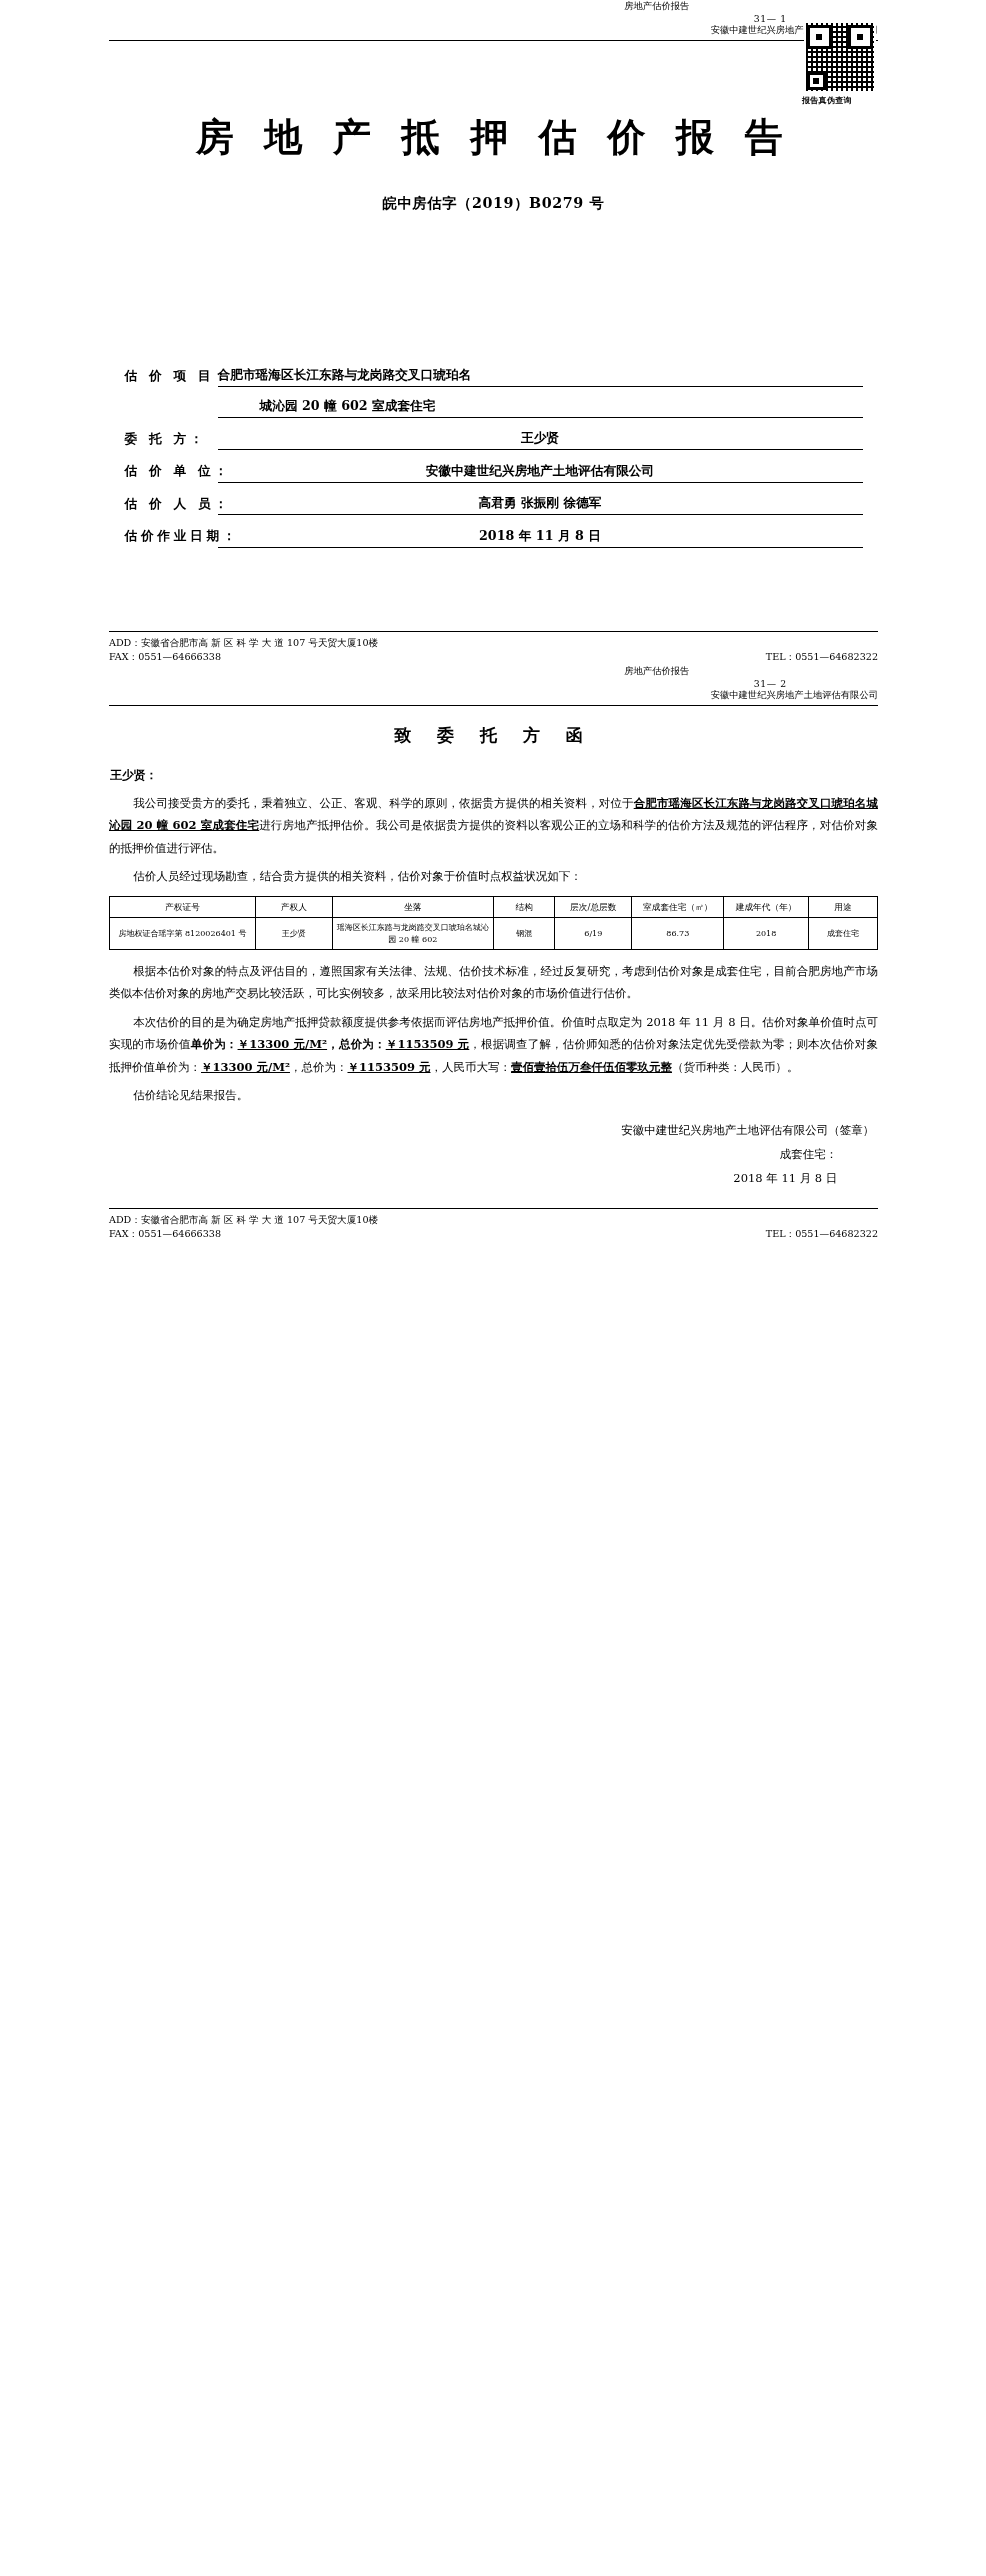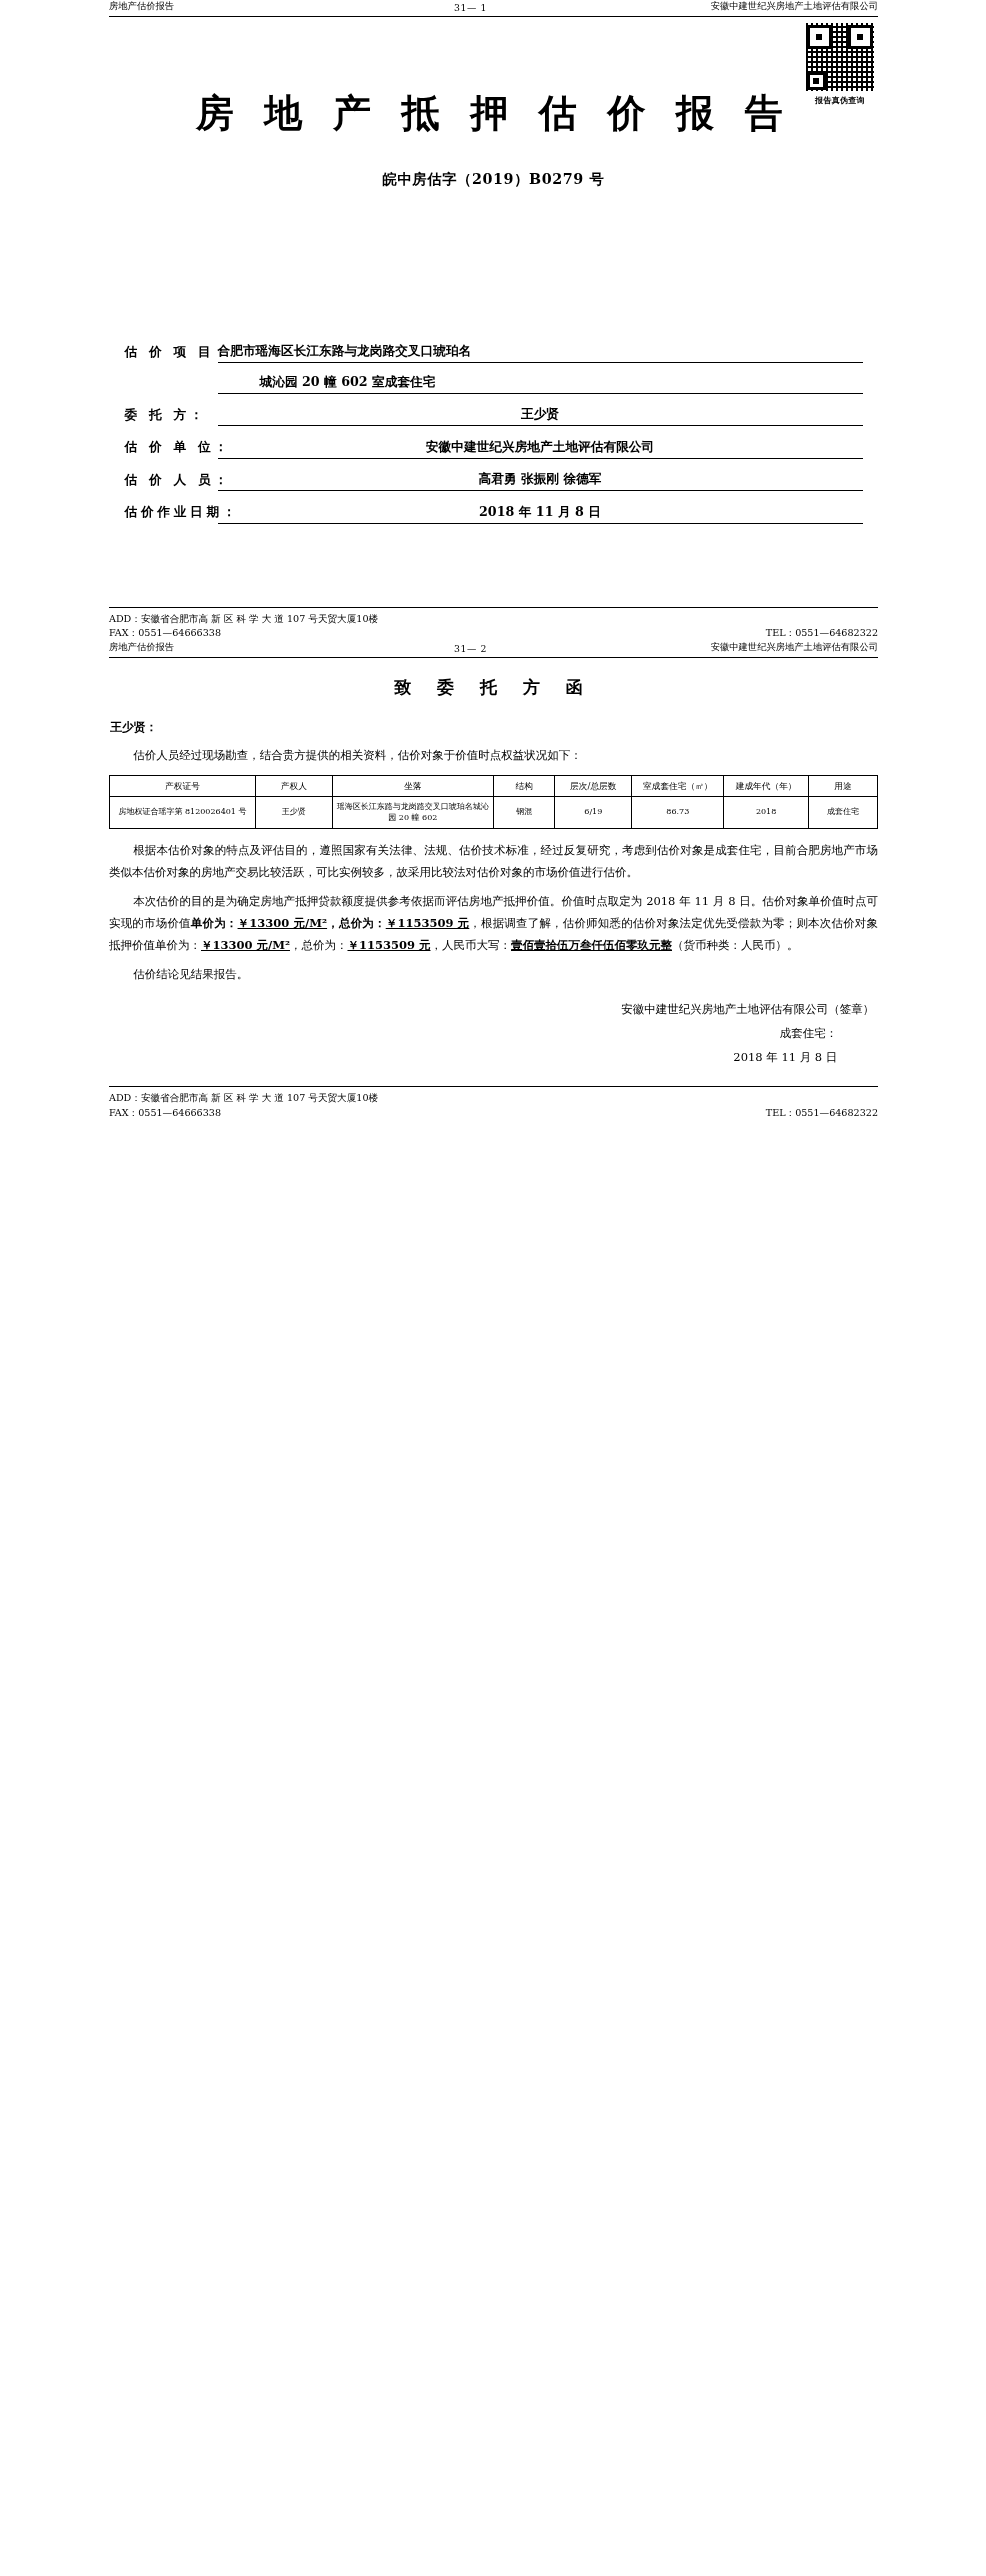--- a/index.html
+++ b/index.html
@@ -20,40 +20,40 @@
   }
 
   
   .run-head {
     display: flex;
     align-items: flex-end;
     font-size: 9.3px;
     padding-bottom: 3.1px;
     border-bottom: 0.9px solid #000;
     margin: 0 0 0 0;
+    flex-direction: column;
   }
   .run-head .left { width: 33%; text-align: left; }
   .run-head .mid  { width: 28%; text-align: center; letter-spacing: 0.6px;}
   .run-head .right{ width: 39%; text-align: right; }
 
   .run-foot {
     border-top: 0.9px solid #000;
     padding-top: 3.7px;
     font-size: 9.6px;
     line-height: 1.5;
   }
   .run-foot .row2 { display: flex; justify-content: space-between; }
 
   
   .qr-wrap {
     position: absolute;
     right: 109px;
     top: 22.4px;
     width: 76px;
-    text-align: center;
   }
   .qr {
     width: 70px; height: 70px;
     margin: 0 auto;
     background-color: #fff;
     background-image:
       repeating-linear-gradient(90deg, #000 0 2.5px, transparent 2.5px 5px),
       repeating-linear-gradient(0deg, #000 0 2.5px, transparent 2.5px 5px);
     background-size: 5px 5px, 5px 5px;
     position: relative;
@@ -264,20 +264,23 @@
     <div class="run-head">
       <div class="left">房地产估价报告</div>
       <div class="mid">31— 2</div>
       <div class="right">安徽中建世纪兴房地产土地评估有限公司</div>
     </div>
 
     <div class="letter-title">致  委  托  方  函</div>
 
     <div class="salut">王少贤：</div>
 
+    <p class="body">
+      <span>我公司接受贵方的委托，秉着独立、公正、客观、科学的原则，依据贵方提供</span><span>的相关资料，对位于</span><span class="b u">合肥市瑶海区长江东路与龙岗路交叉口琥珀名城沁园 20 幢 602 室成套住宅</span><span>进行房地产抵押估价。我公司是依据贵方提供的资料以客观公正的立场和科学的估价方法及规范的评估程序，对估价对象的抵押价值进行评估。</span>
+    </p>
 
     <p class="body">估价人员经过现场勘查，结合贵方提供的相关资料，估价对象于价值时点权益状况如下：</p>
 
     <table class="prop">
       <thead>
         <tr>
           <th style="width:19%">产权证号</th>
           <th style="width:10%">产权人</th>
           <th style="width:21%">坐落</th>
           <th style="width:8%">结构</th>

